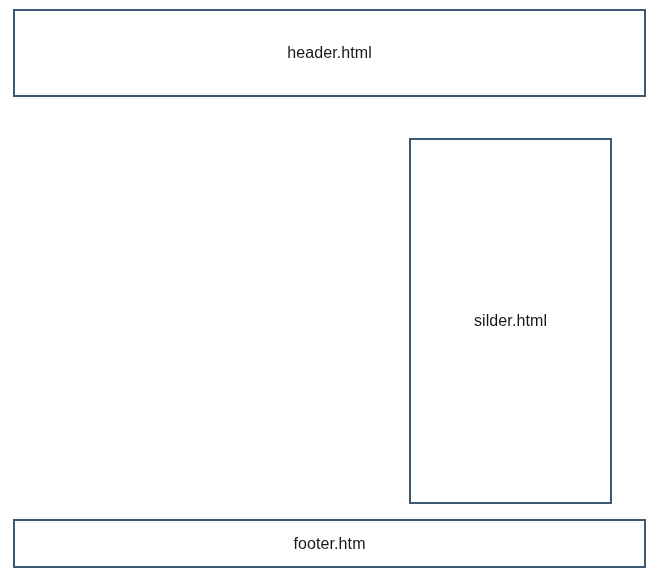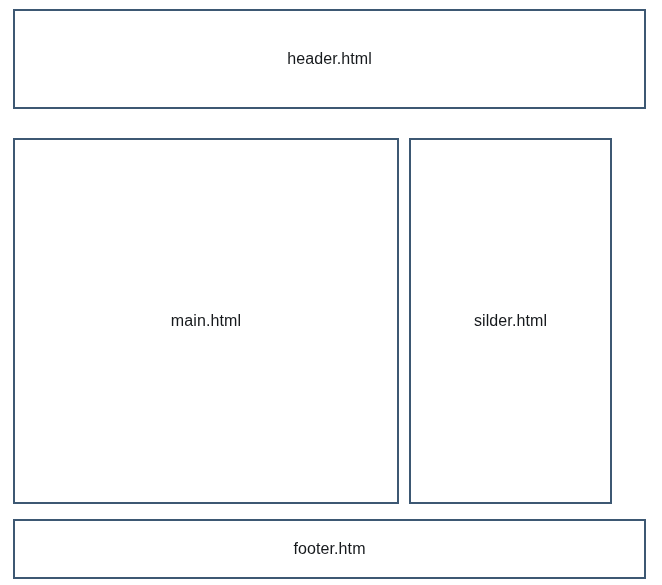--- a/index.html
+++ b/index.html
@@ -35,54 +35,51 @@
     letter-spacing: 0.1px;
     white-space: nowrap;
     user-select: none;
   }
 
   
   #box-header {
     left: 13px;
     top: 9px;
     width: 633px;
-    height: 100px;
+    height: 88px;
   }
   #box-main {
     left: 13px;
     top: 138px;
     width: 386px;
     height: 366px;
   }
   #box-slider {
     left: 409px;
     top: 138px;
     width: 203px;
     height: 366px;
   }
   #box-footer {
     left: 13px;
     top: 519px;
     width: 633px;
-    height: 60px;
+    height: 49px;
     justify-content: center;
   }
 </style>
 </head>
 <body>
 
 <div id="canvas">
 
   <div class="frame-box" id="box-header">
     <span class="frame-label">header.html</span>
   </div>
 
-  <div class="frame-box" id="box-main">
-    <span class="frame-label">main.html</span>
-  </div>
 
   <div class="frame-box" id="box-slider">
     <span class="frame-label">silder.html</span>
   </div>
 
   <div class="frame-box" id="box-footer">
     <span class="frame-label">footer.htm</span>
   </div>
 
 </div>

